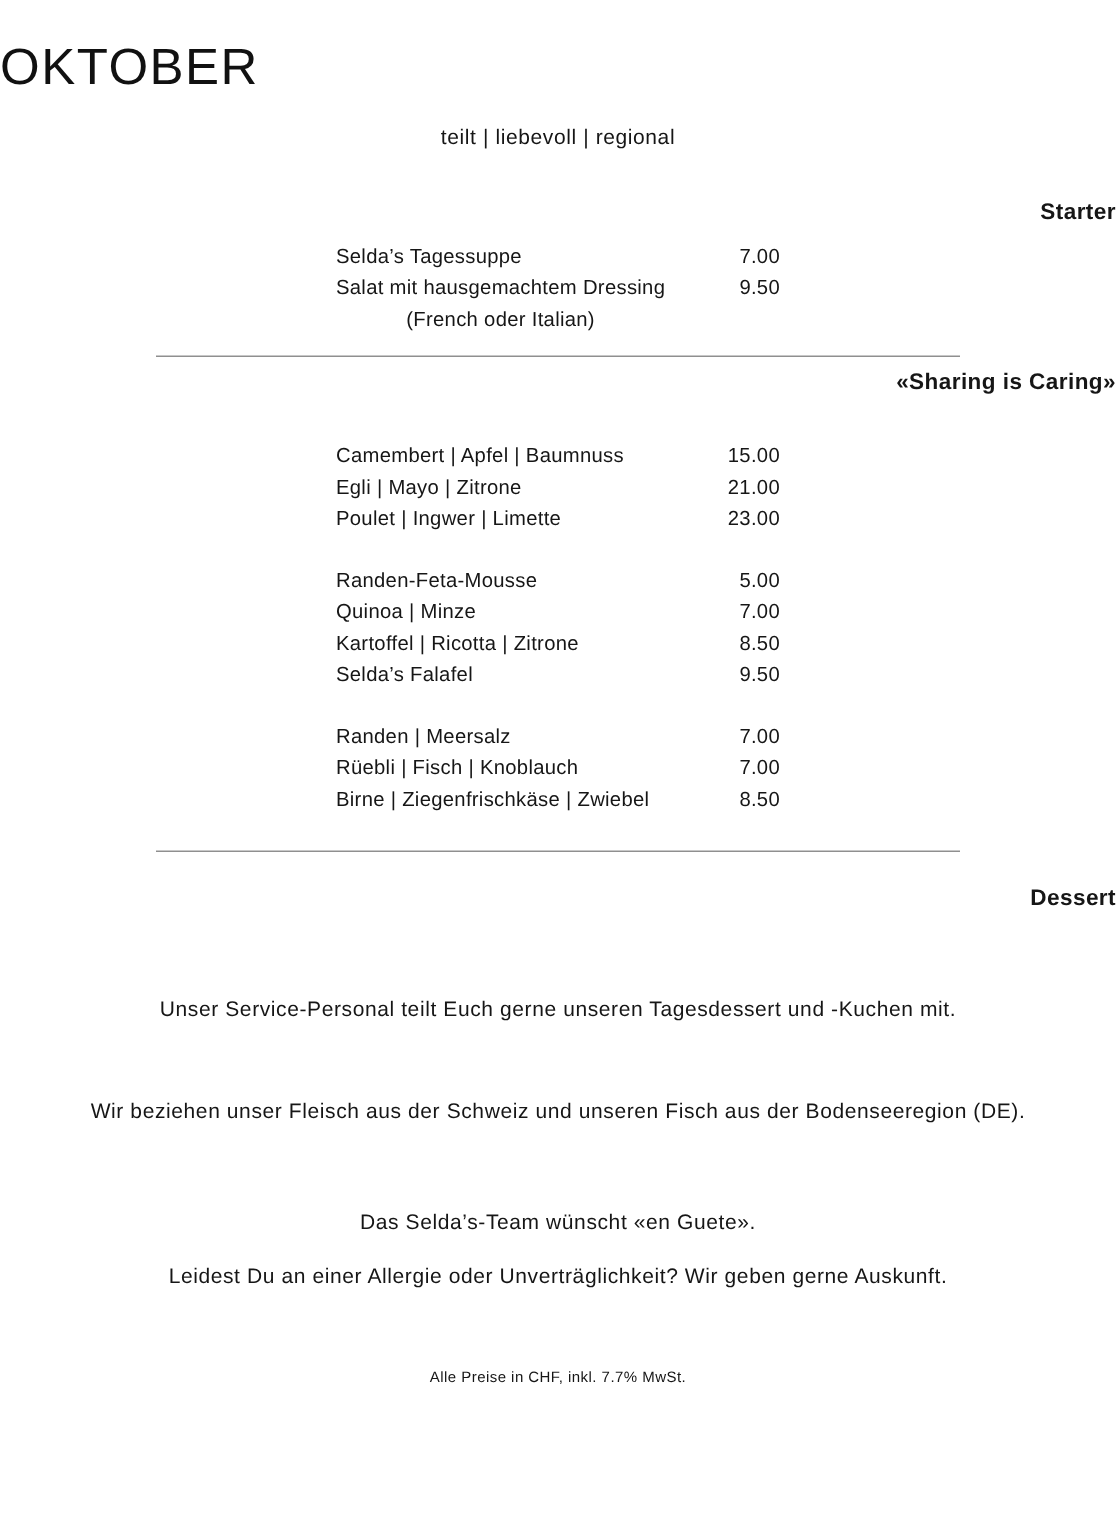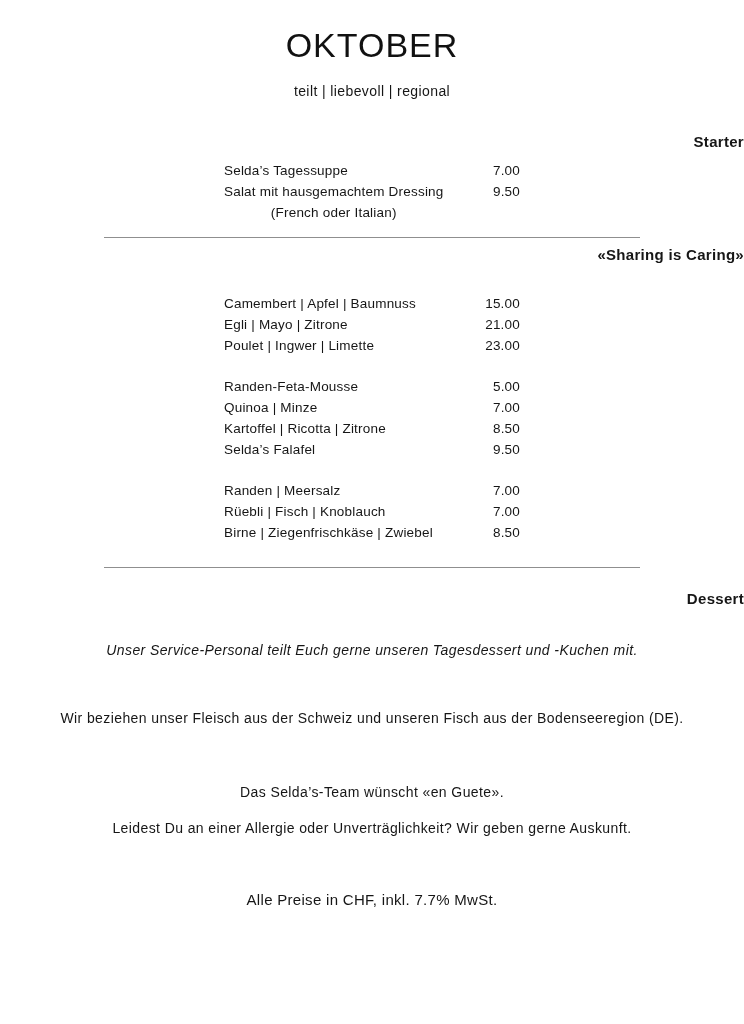--- a/index.html
+++ b/index.html
@@ -9,21 +9,21 @@
     height: 1024px;
     margin: 0 auto;
     background: #ffffff;
     color: #161616;
     font-family: "Liberation Sans", "DejaVu Sans", sans-serif;
     overflow: hidden;
     position: relative;
   }
   .title {
     margin-top: 26px;
-    text-align: center;
+    text-align: left;
     font-size: 34px;
     font-weight: 400;
     letter-spacing: 1px;
     color: #111;
   }
   .subtitle {
     margin-top: 18px;
     text-align: center;
     font-size: 14px;
     letter-spacing: 0.4px;
@@ -73,28 +73,28 @@
     line-height: 24px;
     letter-spacing: 0.4px;
   }
   .heading-dessert { margin-top: 22px; }
   .body-text {
     text-align: center;
     font-size: 14px;
     line-height: 22px;
     letter-spacing: 0.4px;
   }
-  .dessert-text { margin-top: 32px; font-style: italic; }
+  .dessert-text { margin-top: 54px; }
   .greeting { margin-top: 52px; }
   .sourcing { margin-top: 46px; }
   .allergy { margin-top: 14px; }
   .vat-note {
     margin-top: 52px;
     text-align: center;
-    font-size: 15px;
+    font-size: 10px;
     letter-spacing: 0.3px;
   }
 </style>
 </head>
 <body>
 
 <div class="page">
 
   <h1 class="title">OKTOBER</h1>
   <div class="subtitle">teilt | liebevoll | regional</div>

